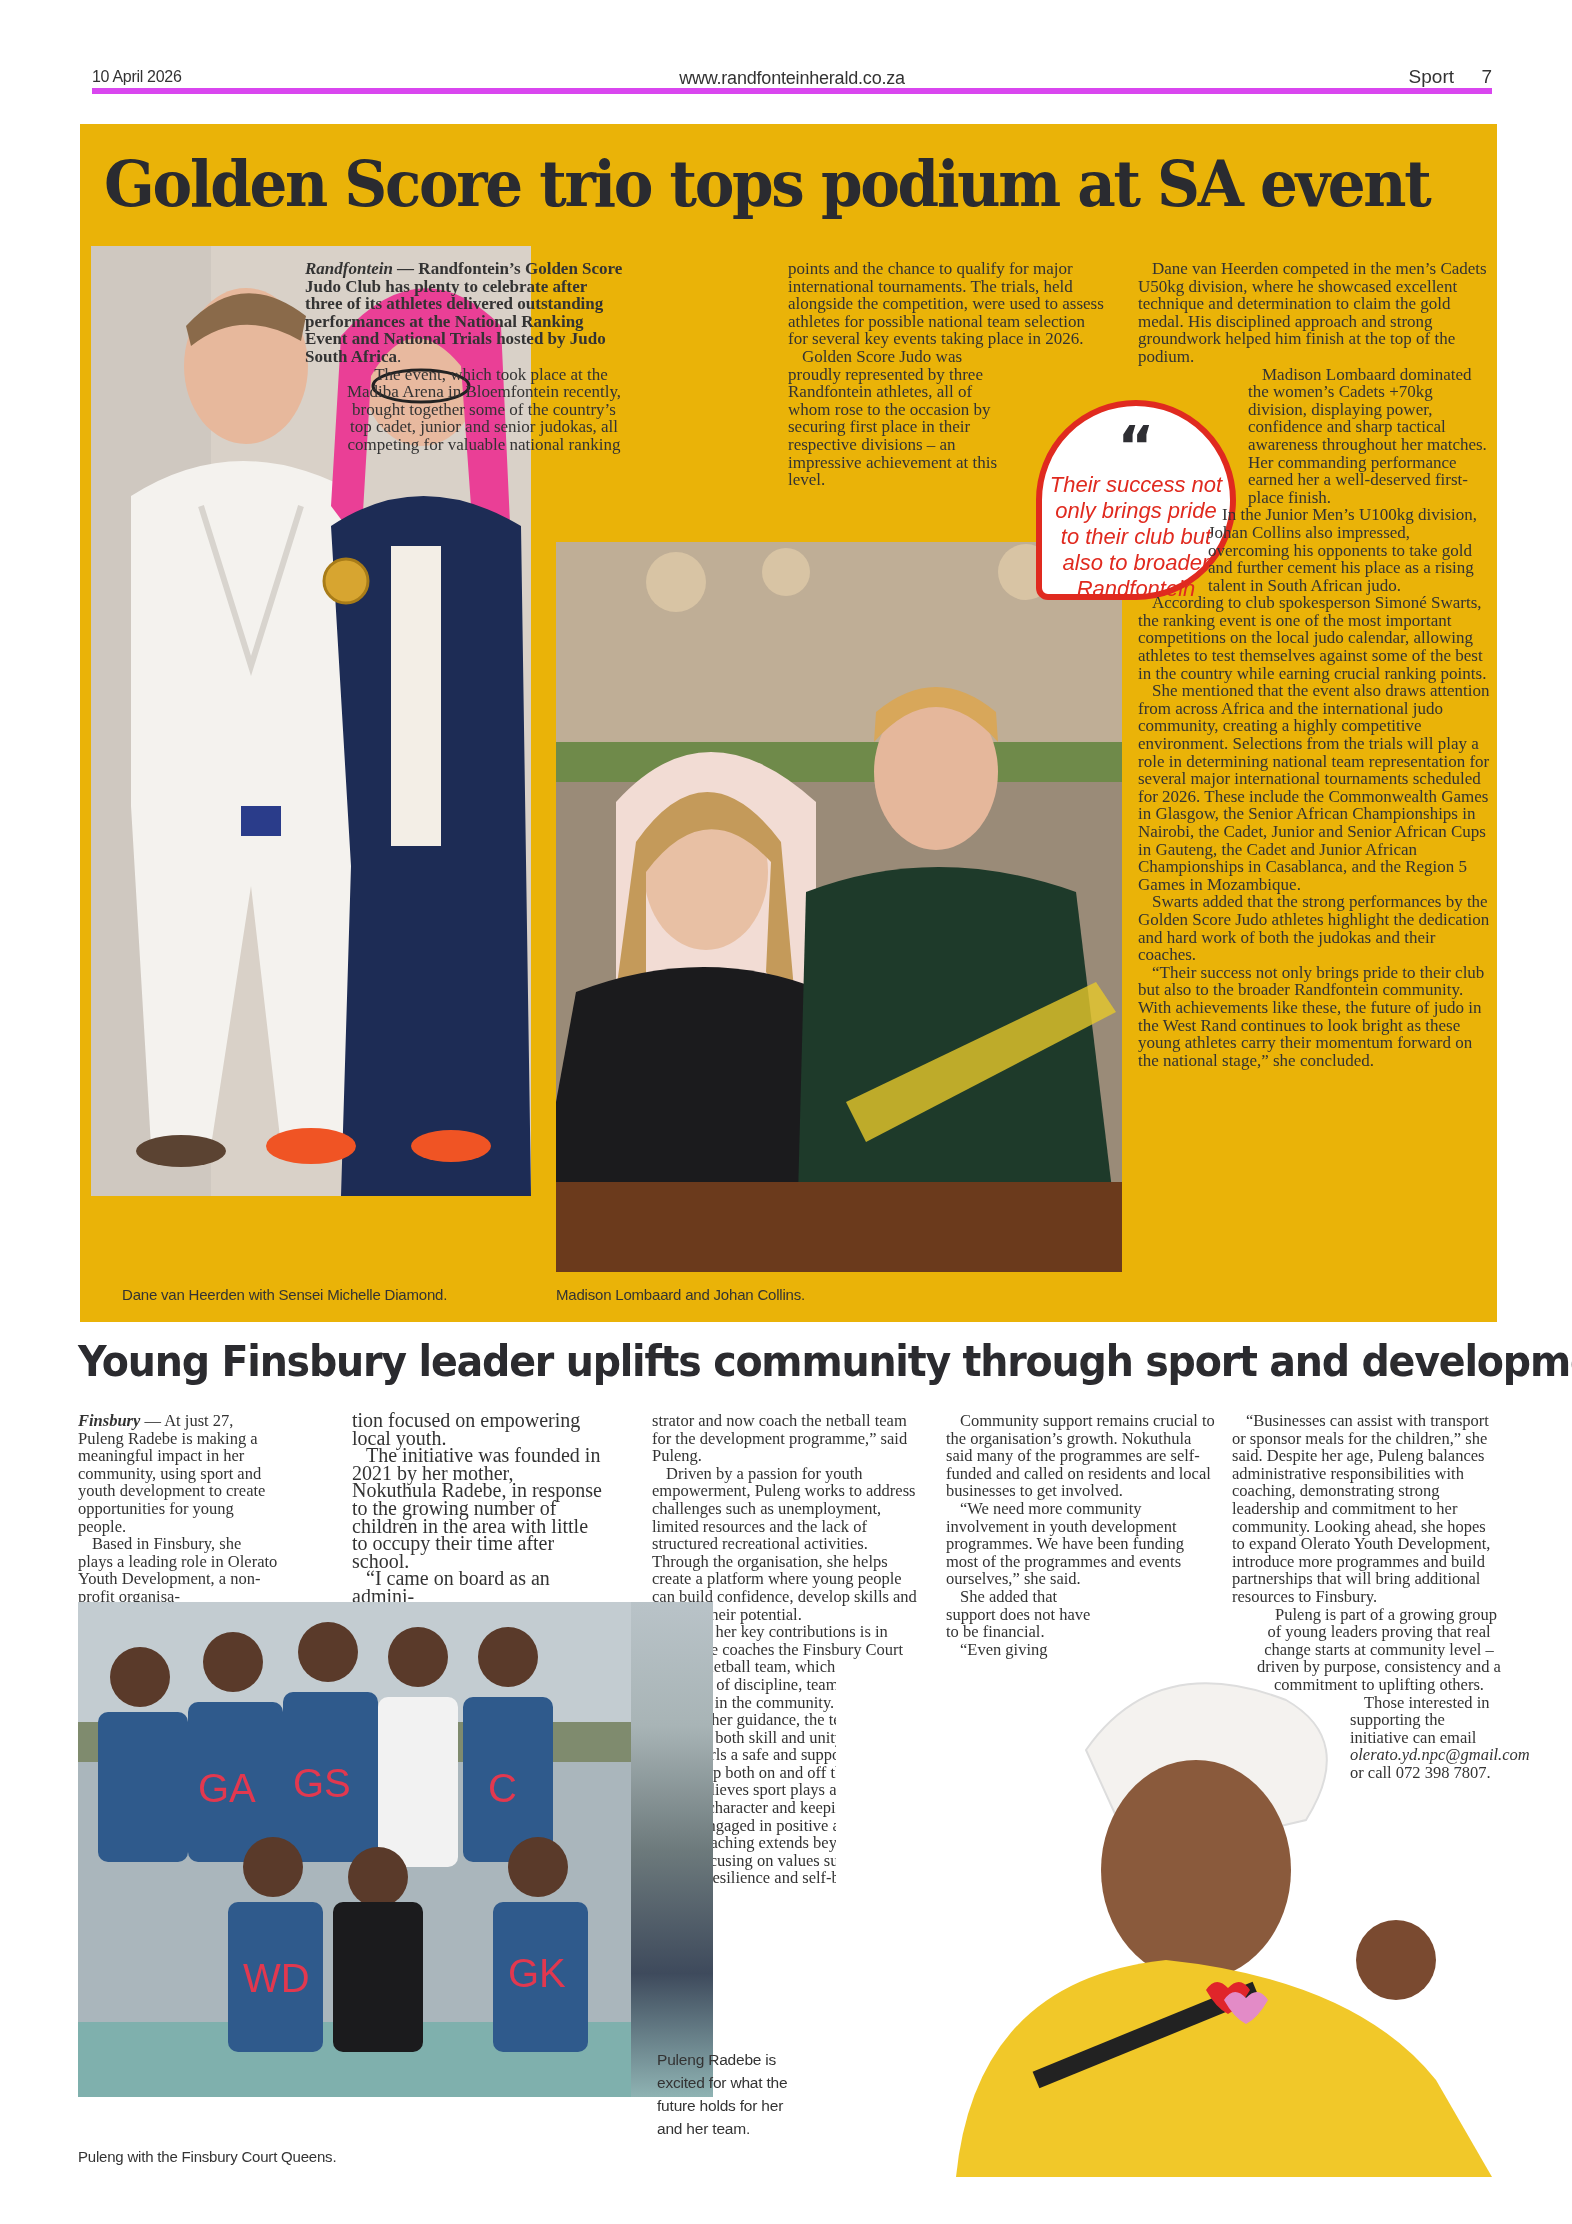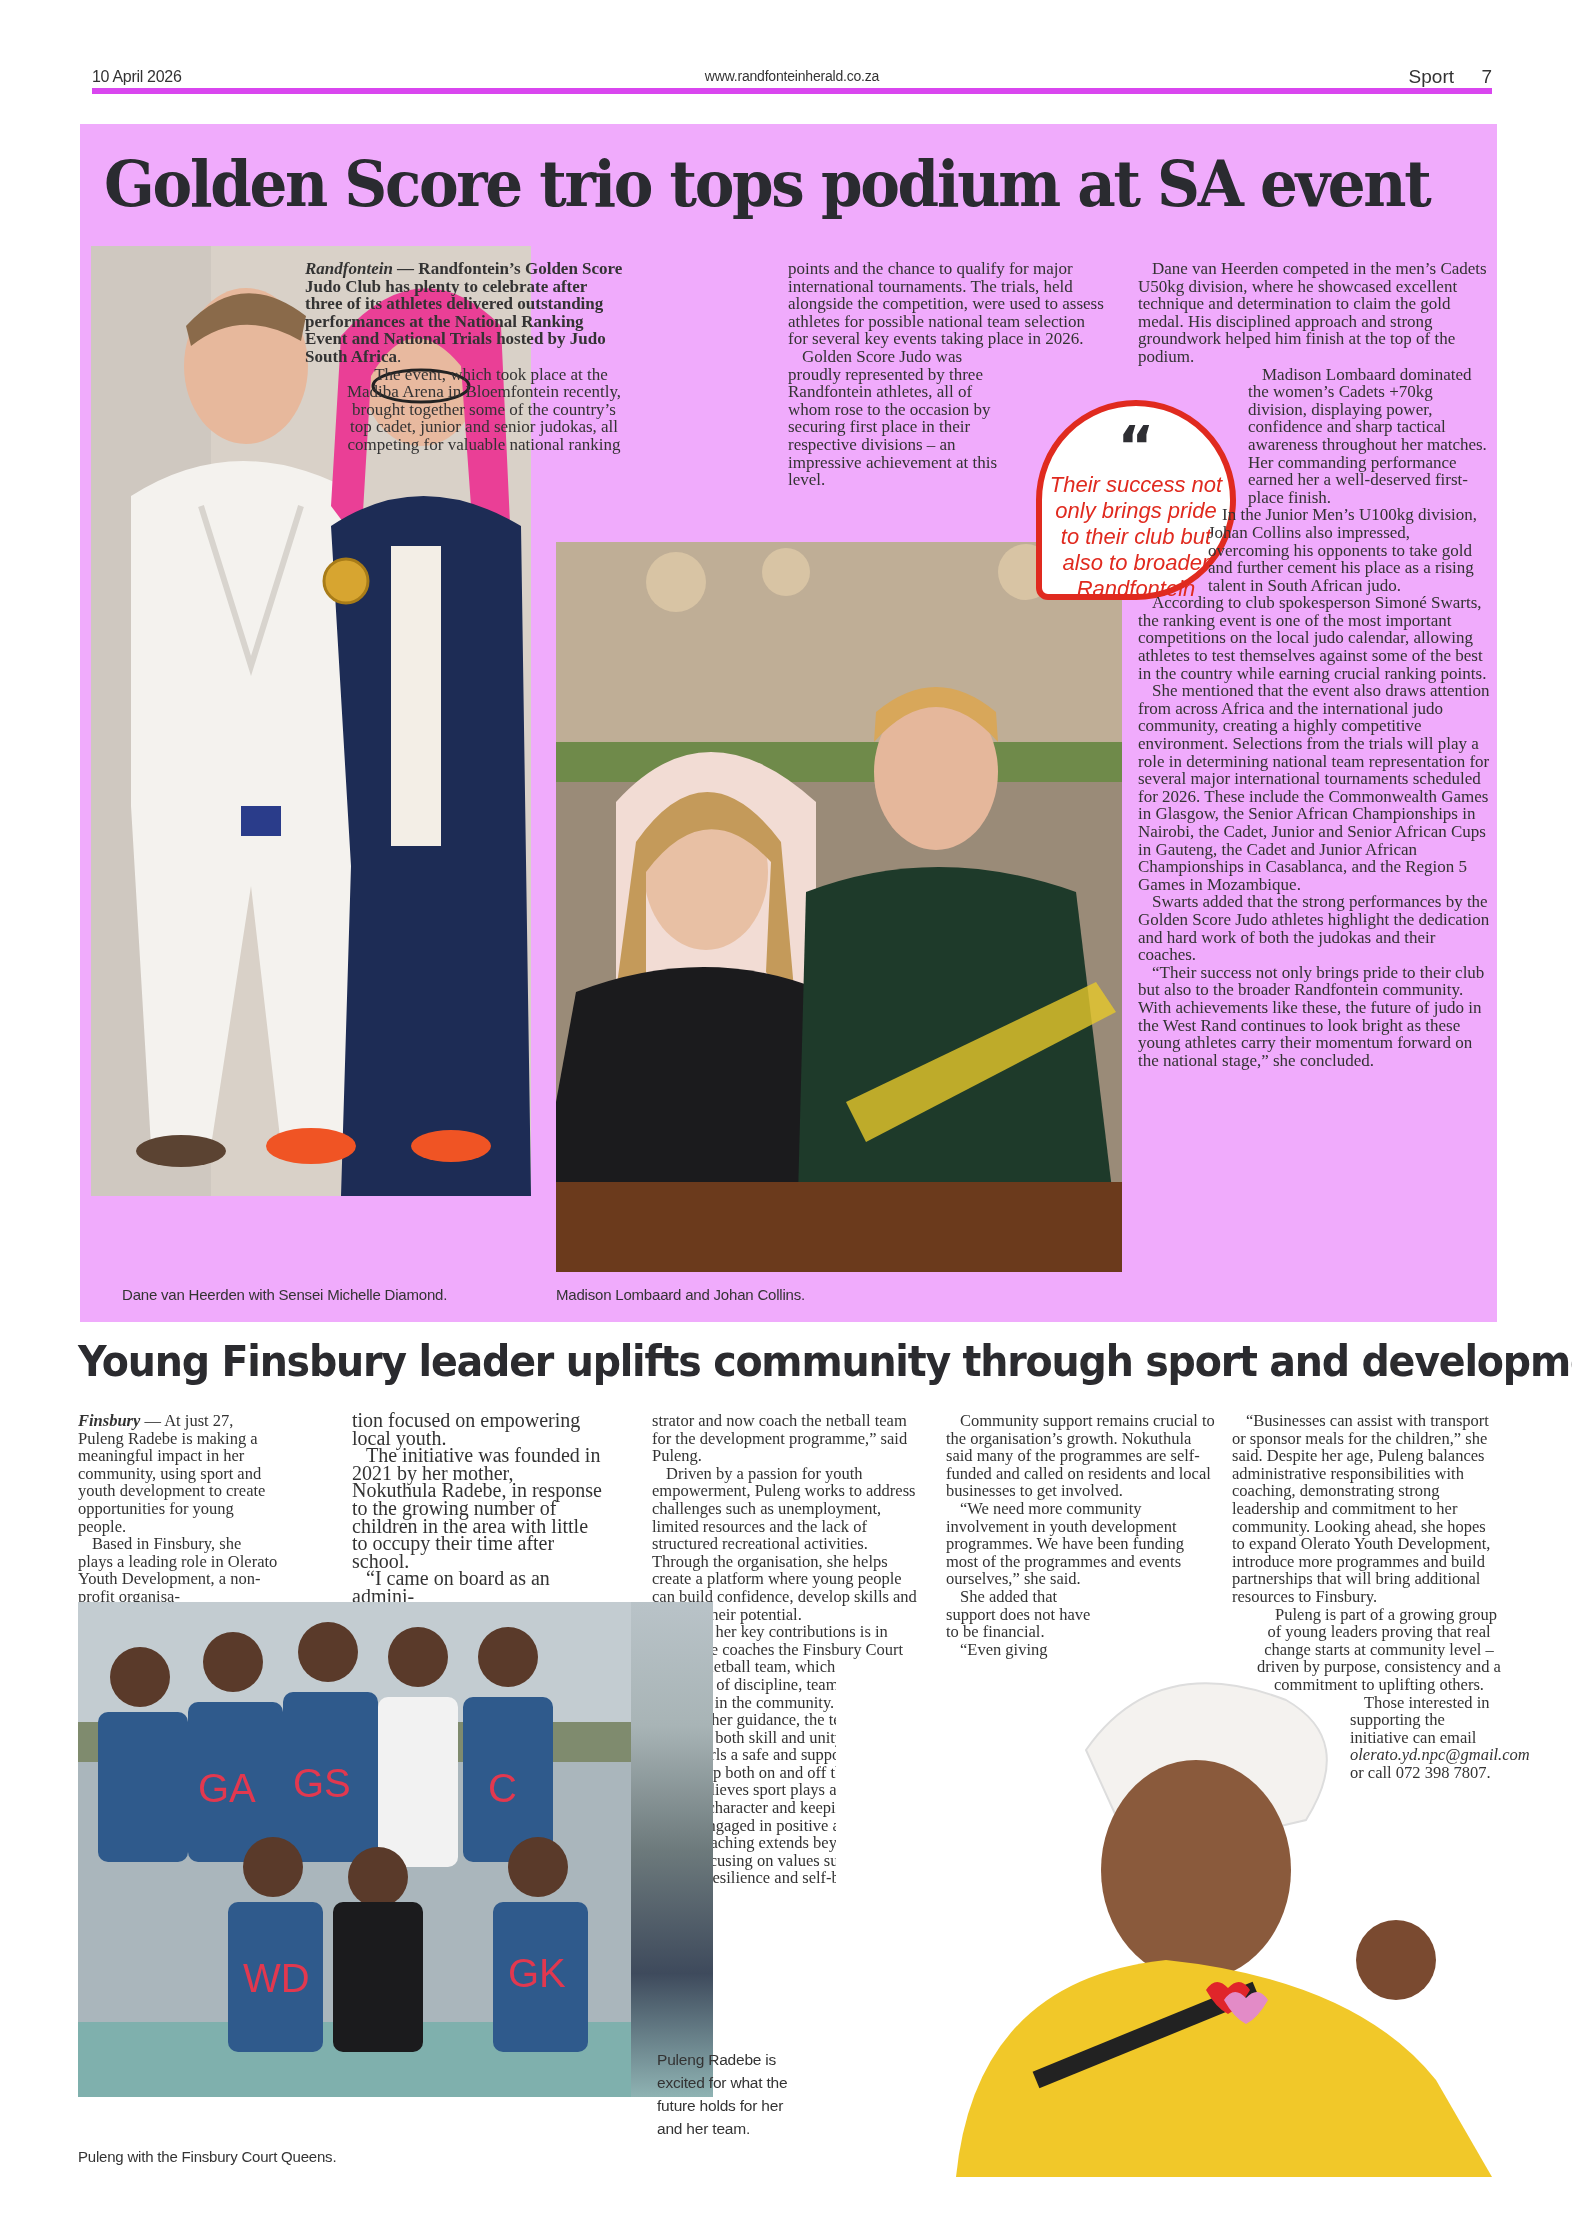--- a/index.html
+++ b/index.html
@@ -1,25 +1,25 @@
 <!DOCTYPE html>
 <html><head>
 <meta charset="utf-8">
 <style>
   * { box-sizing: border-box; margin: 0; padding: 0; }
   html, body { width: 1572px; height: 2224px; background: #ffffff; overflow: hidden; }
   body { position: relative; font-family: "Liberation Serif", serif; color: #2b2b2b; }
 
   .header { position: absolute; left: 92px; right: 80px; top: 62px; height: 32px; border-bottom: 6px solid #d946ef; }
   .header .date { position: absolute; left: 0; top: 6px; font-family: "Liberation Sans", sans-serif; font-size: 16px; letter-spacing: -0.3px; color: #333; }
-  .header .url { position: absolute; left: 0; right: 0; top: 6px; text-align: center; font-family: "Liberation Sans", sans-serif; font-size: 14px; color: #333; letter-spacing: -0.2px; }
+  .header .url { position: absolute; left: 0; right: 0; top: 6px; text-align: center; font-family: "Liberation Sans", sans-serif; font-size: 18px; color: #333; letter-spacing: -0.2px; }
   .header .section { position: absolute; right: 26px; top: 4px; font-family: "Liberation Sans", sans-serif; font-size: 19px; color: #333; }
   .header .page { position: absolute; right: 0; top: 4px; font-family: "Liberation Sans", sans-serif; font-size: 19px; color: #333; }
 
-  .story1 { position: absolute; left: 80px; top: 124px; width: 1417px; height: 1198px; background: #f0abfc; }
+  .story1 { position: absolute; left: 80px; top: 124px; width: 1417px; height: 1198px; background: #eab308; }
   .headline1 { position: absolute; left: 24px; top: 22px; font-family: "DejaVu Serif", serif; font-size: 64px; color: #2a2b30; letter-spacing: -2.5px; transform: scaleX(0.93); transform-origin: left top; white-space: nowrap; }
 
   .photo { position: absolute; overflow: hidden; }
   .photo1 { left: 11px; top: 122px; width: 440px; height: 950px; background: linear-gradient(180deg, #cfc6bd 0%, #e9e2da 30%, #ddd5cc 60%, #c9c2b8 100%); }
   .photo2 { left: 476px; top: 418px; width: 566px; height: 730px; background: linear-gradient(180deg, #6e6458 0%, #b6a48d 30%, #8d7a66 60%, #5a3a22 85%, #3a2314 100%); }
 
   .col-text { position: absolute; font-size: 17px; line-height: 17.6px; color: #333; }
   .col-text p { text-indent: 14px; }
   .col-text p.first { text-indent: 0; }
   .b1 { font-weight: bold; }

